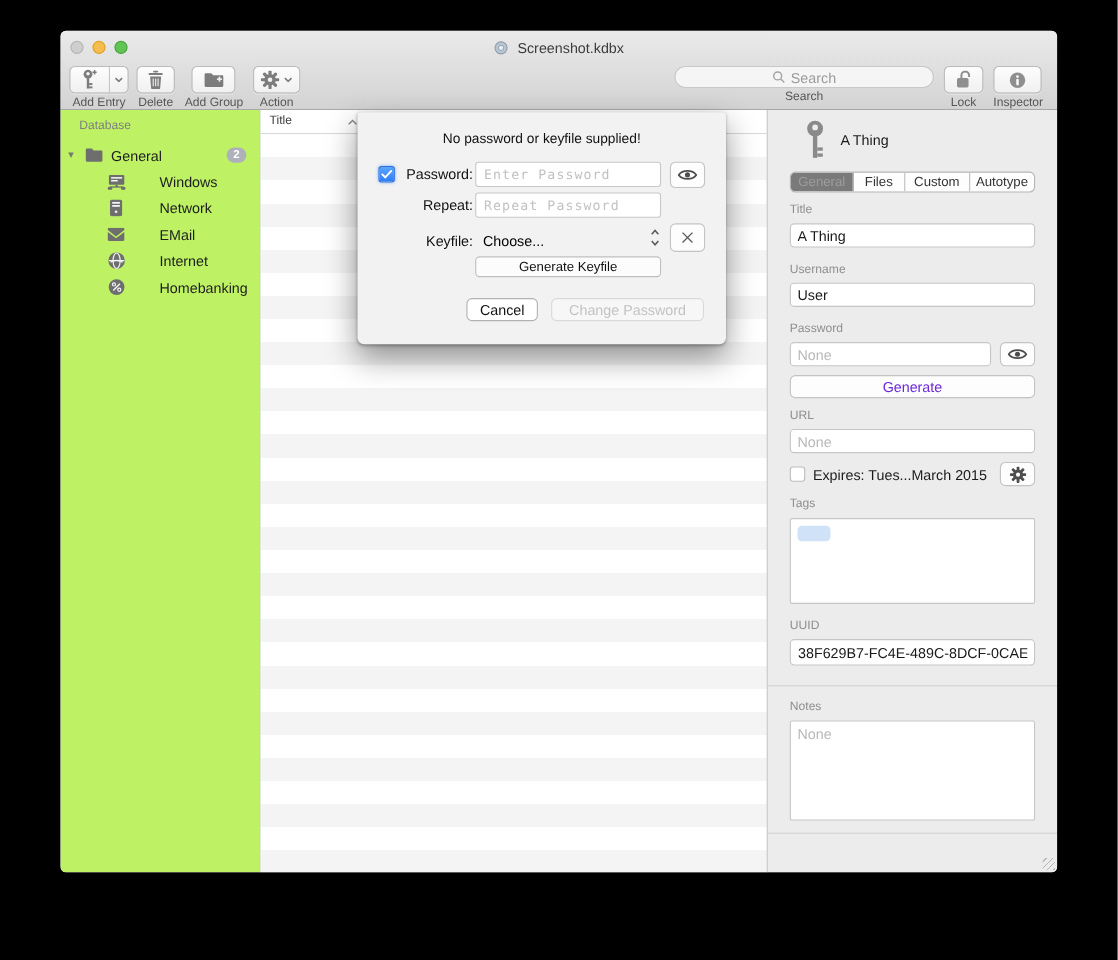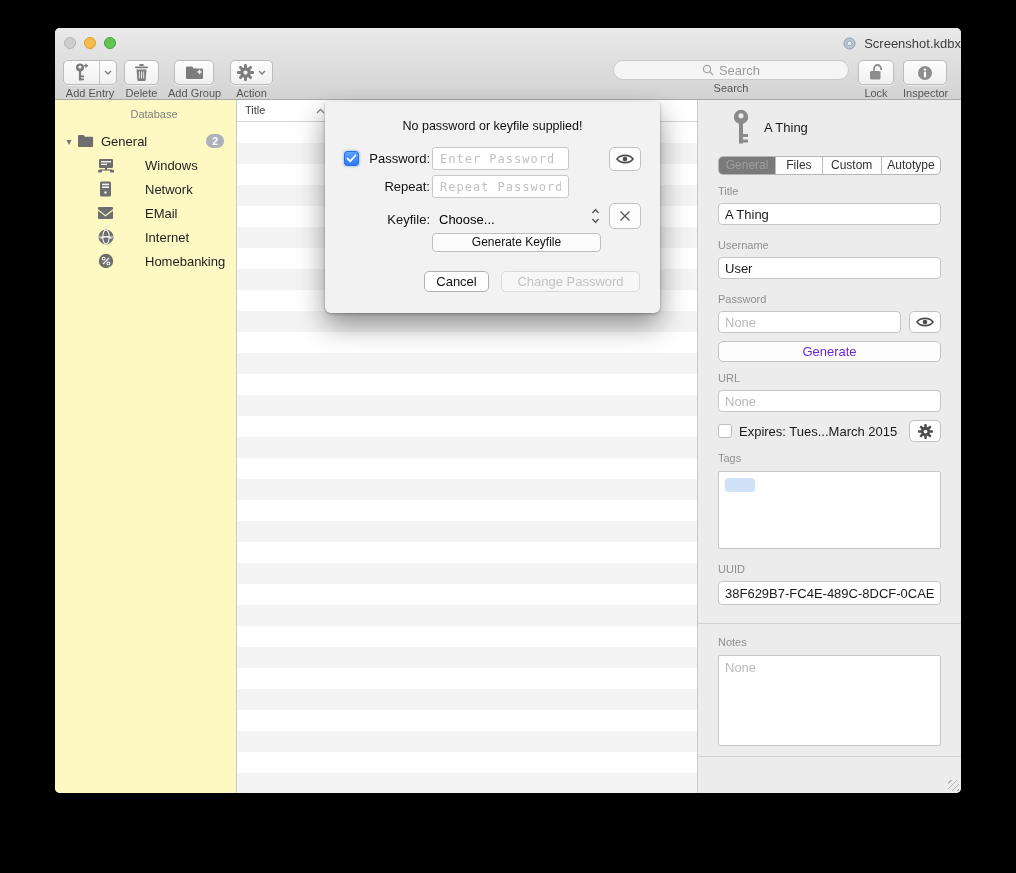--- a/index.html
+++ b/index.html
@@ -21,21 +21,21 @@
     position:absolute; top:0; left:0; right:0; height:72px;
     background:linear-gradient(#eaeaea,#d3d3d3);
     border-bottom:1px solid #a8a8a8;
   }
   .traffic { position:absolute; top:9px; left:9px; display:flex; gap:8px; }
   .light { width:12px; height:12px; border-radius:50%; }
   .light.close { background:#cecece; border:1px solid #b4b4b4; }
   .light.min   { background:#f6bd4e; border:1px solid #dfa123; }
   .light.max   { background:#61c554; border:1px solid #45a33a; }
   .win-title {
-    position:absolute; top:8px; left:0; right:0; text-align:right;
+    position:absolute; top:8px; left:0; right:0; text-align:center;
     font-size:13px; color:#3d3d3d;
   }
   .win-title .proxy { display:inline-block; vertical-align:-2px; margin-right:5px; }
   
   .toolbar { position:absolute; top:30px; left:0; right:0; height:42px; }
   .tool-item { position:absolute; text-align:center; }
   .tool-label { font-size:11px; color:#565656; margin-top:2px; white-space:nowrap; }
   .tbtn {
     height:25px; border:1px solid #bcbcbc; border-radius:5px;
     background:linear-gradient(#fdfdfd,#f0f0f0);
@@ -46,21 +46,21 @@
   .tbtn .seg { display:flex; align-items:center; justify-content:center; height:100%; }
   .tbtn .seg + .seg { border-left:1px solid #c6c6c6; }
   .search-field {
     height:20px; border:1px solid #c9c9c9; border-radius:10px;
     background:#f5f5f5; display:flex; align-items:center; justify-content:center;
     gap:5px; color:#9b9b9b; font-size:13px;
   }
   
   .sidebar {
     position:absolute; top:72px; left:0; width:182px; bottom:0;
-    background:#fef9c3; border-right:1px solid #c9c9c9;text-align:center;
+    background:#bef264; border-right:1px solid #c9c9c9;
   }
   .db-label { margin:8px 0 0 17px; font-size:11px; color:#808080; }
   .side-row { height:24px; display:flex; align-items:center; font-size:13px; color:#1d1d1f; }
   .side-row.root { padding-left:7px; margin-top:9px; }
   .side-row.child { padding-left:41px;gap:24px; }
   .disclosure { font-size:10px; color:#777; width:14px; }
   .side-icon { width:19px; display:flex; justify-content:center; margin-right:6px; }
   .badge {
     margin-left:auto; margin-right:12px; background:#acb1ba; color:#fff;
     font-size:10.5px; font-weight:bold; border-radius:8px; padding:1px 6px; line-height:12px;
@@ -129,21 +129,21 @@
   }
   
   .dialog {
     position:absolute; left:270px; top:74px; width:335px; height:211px;
     background:#f2f2f2; border-radius:3px 3px 6px 6px; z-index:20;
     box-shadow:0 12px 28px rgba(0,0,0,.42), 0 1px 3px rgba(0,0,0,.3);
   }
   .dlg-msg { position:absolute; top:17px; left:0; right:0; text-align:center; font-size:12.5px; color:#111; }
   .dlg-label { position:absolute; font-size:13px; color:#111; text-align:right; }
   .dlg-field {
-    position:absolute; width:137px; height:23px; border:1px solid #c8c8c8; border-radius:3px;
+    position:absolute; width:169px; height:23px; border:1px solid #c8c8c8; border-radius:3px;
     background:#fff; font-family:"DejaVu Sans Mono", monospace; font-size:12px;
     letter-spacing:1px; padding:0 7px; color:#222; outline:none;
   }
   .dlg-field::placeholder { color:#c2c2c2; }
   .dlg-sq {
     position:absolute; width:32px; border:1px solid #c3c3c3; border-radius:5px;
     background:#fdfdfd; display:flex; align-items:center; justify-content:center;
   }
   .checkbox-on {
     position:absolute; left:19px; top:49px; width:15px; height:15px; border-radius:3px;

